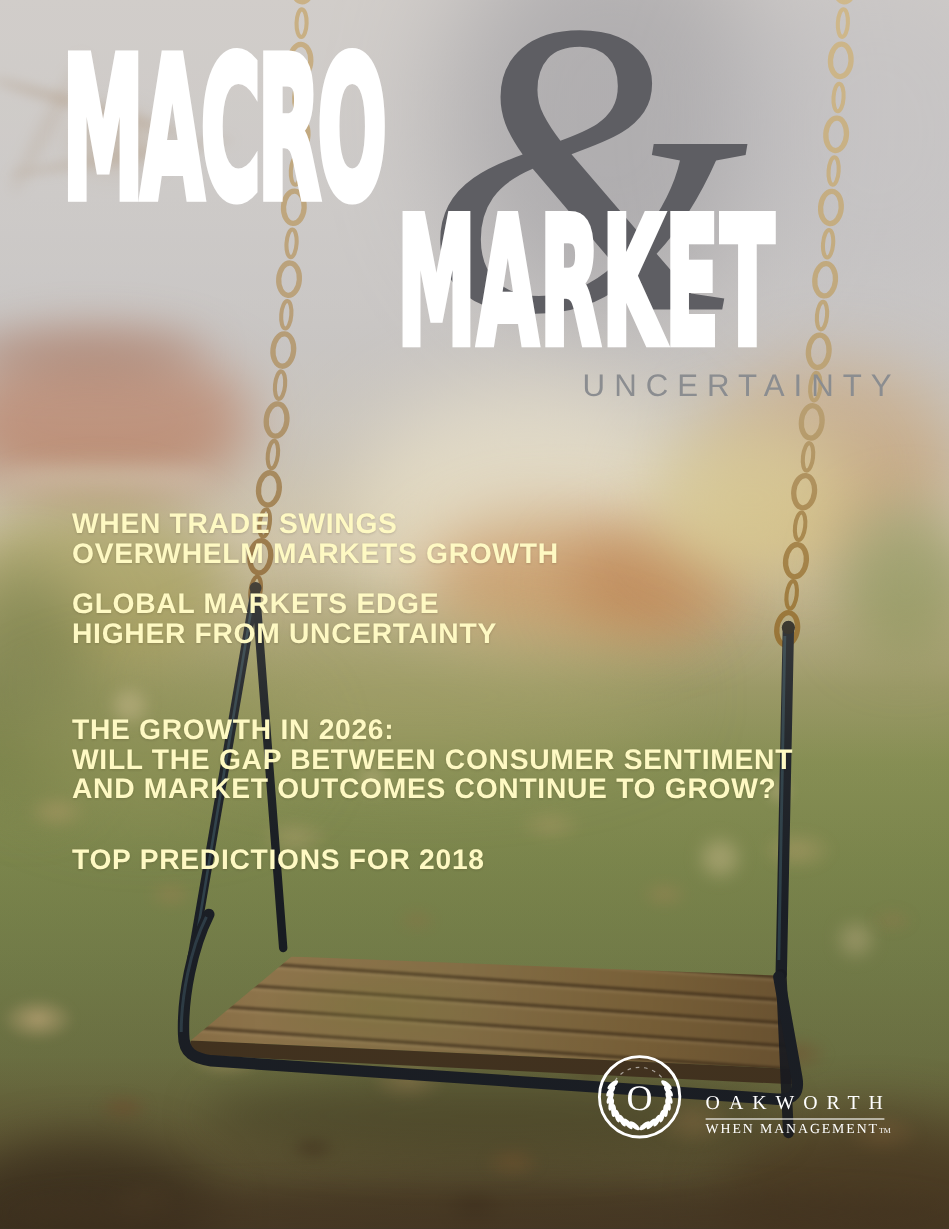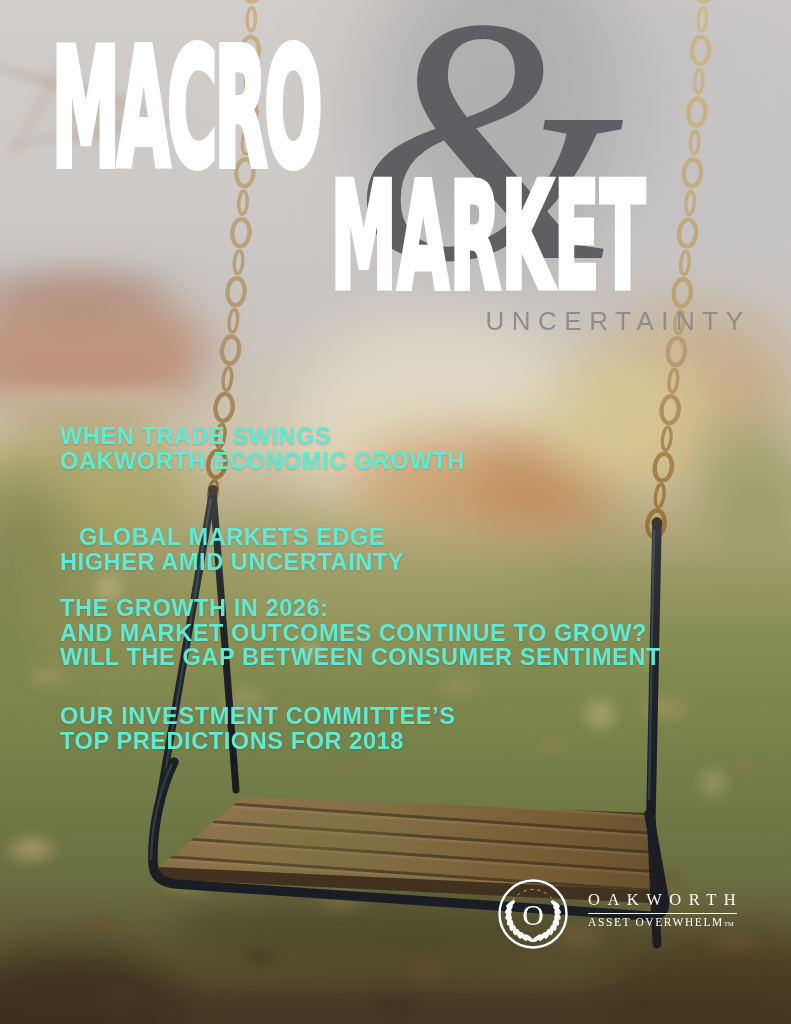--- a/index.html
+++ b/index.html
@@ -62,30 +62,30 @@
     letter-spacing:-6px;transform:scaleX(.42);transform-origin:0 0;}
   .t-amp{position:absolute;left:352px;top:-35px;color:#5e5e63;
     font:italic 400 350px/1 "Liberation Serif",serif;}
   .t-market{position:absolute;left:331px;top:163px;white-space:nowrap;color:#fff;
     font:700 146px/1 "DejaVu Sans",sans-serif;-webkit-text-stroke:7px #fff;
     letter-spacing:3px;transform:scaleX(.45);transform-origin:0 0;}
   .t-sub{position:absolute;right:48px;top:307px;white-space:nowrap;color:#8b8d90;
     font:400 26px/1.1 "Liberation Sans",sans-serif;letter-spacing:7.5px;margin-right:-7.5px;}
 
   
-  .hl{position:absolute;left:60px;color:#5eead4;white-space:nowrap;
+  .hl{position:absolute;left:60px;color:#fef9c3;white-space:nowrap;
     font:700 23.5px/24.6px "Liberation Sans",sans-serif;letter-spacing:.6px;
     text-shadow:0 1px 2px rgba(40,30,15,.18);}
   .hl span{display:block;}
-  .hl-1{top:424px;} .hl-2{top:525px;text-align:center;} .hl-3{top:596px;} .hl-4{top:704px;}
+  .hl-1{top:424px;} .hl-2{top:491px;} .hl-3{top:596px;} .hl-4{top:704px;}
 
   
   .logo{position:absolute;left:492px;top:872px;width:260px;height:84px;color:#fff;}
   .logo svg{position:absolute;left:0;top:1px;width:82px;height:82px;}
-  .logo-text{position:absolute;left:96px;top:20px;width:160px;}
+  .logo-text{position:absolute;left:96px;top:39px;width:160px;}
   .logo-brand{font:400 16.5px/1 "Liberation Serif",serif;letter-spacing:7.5px;white-space:nowrap;}
   .logo-rule{width:149px;height:1px;background:rgba(255,255,255,.92);margin:4px 0 3px 0;}
   .logo-div{font:400 11.5px/1 "Liberation Serif",serif;letter-spacing:1.6px;white-space:nowrap;}
   .logo-tm{font:400 6.5px/1 "Liberation Serif",serif;letter-spacing:0;vertical-align:baseline;}
 </style>
 </head>
 <body>
 
 <div class="cover">
 
@@ -189,33 +189,32 @@
 
   <div class="veil"></div>
 
   <div class="t-amp">&amp;</div>
   <div class="t-macro">MACRO</div>
   <div class="t-market">MARKET</div>
   <div class="t-sub">UNCERTAINTY</div>
 
   <div class="hl hl-1">
     <span>WHEN TRADE SWINGS</span>
-    <span>OAKWORTH ECONOMIC GROWTH</span>
+    <span>OVERWHELM MARKETS GROWTH</span>
   </div>
   <div class="hl hl-2">
     <span>GLOBAL MARKETS EDGE</span>
-    <span>HIGHER AMID UNCERTAINTY</span>
+    <span>HIGHER FROM UNCERTAINTY</span>
   </div>
   <div class="hl hl-3">
     <span>THE GROWTH IN 2026:</span>
+    <span>WILL THE GAP BETWEEN CONSUMER SENTIMENT</span>
     <span>AND MARKET OUTCOMES CONTINUE TO GROW?</span>
-    <span>WILL THE GAP BETWEEN CONSUMER SENTIMENT</span>
   </div>
   <div class="hl hl-4">
-    <span>OUR INVESTMENT COMMITTEE’S</span>
     <span>TOP PREDICTIONS FOR 2018</span>
   </div>
 
   <div class="logo">
     <svg viewBox="0 0 82 82">
       <circle cx="41" cy="41" r="33.5" stroke="#ffffff" stroke-width="2.4" fill="none"></circle>
       <circle cx="41" cy="41" r="24.5" stroke="rgba(255,255,255,0.55)" stroke-width="1" fill="none" stroke-dasharray="3 4"></circle>
       <g id="wreath">
           <ellipse cx="36.74561964716021" cy="65.12778994879909" rx="5.4" ry="2.1" fill="#ffffff" transform="rotate(218 36.74561964716021 65.12778994879909)"></ellipse>
           <ellipse cx="31.427087352012798" cy="63.552368909584786" rx="5.4" ry="2.1" fill="#ffffff" transform="rotate(231 31.427087352012798 63.552368909584786)"></ellipse>
@@ -234,17 +233,17 @@
           <ellipse cx="64.66518274408217" cy="47.34106660501176" rx="5.4" ry="2.1" fill="#ffffff" transform="rotate(77 64.66518274408217 47.34106660501176)"></ellipse>
           <ellipse cx="65.48507526196785" cy="41.85503766921127" rx="5.4" ry="2.1" fill="#ffffff" transform="rotate(64 65.48507526196785 41.85503766921127)"></ellipse>
           <ellipse cx="65.04986599446777" cy="36.325179613274656" rx="5.4" ry="2.1" fill="#ffffff" transform="rotate(51 65.04986599446777 36.325179613274656)"></ellipse>
           <ellipse cx="63.38186371224372" cy="31.034952244642895" rx="5.4" ry="2.1" fill="#ffffff" transform="rotate(38 63.38186371224372 31.034952244642895)"></ellipse>
         </g>
       <text x="41" y="52" text-anchor="middle" fill="#ffffff" font-family="Liberation Serif, serif" font-size="30">O</text>
     </svg>
     <div class="logo-text">
       <div class="logo-brand">OAKWORTH</div>
       <div class="logo-rule"></div>
-      <div class="logo-div"><span>ASSET OVERWHELM</span><span class="logo-tm">TM</span></div>
+      <div class="logo-div"><span>WHEN MANAGEMENT</span><span class="logo-tm">TM</span></div>
     </div>
   </div>
 
 </div>
 
 </body></html>

